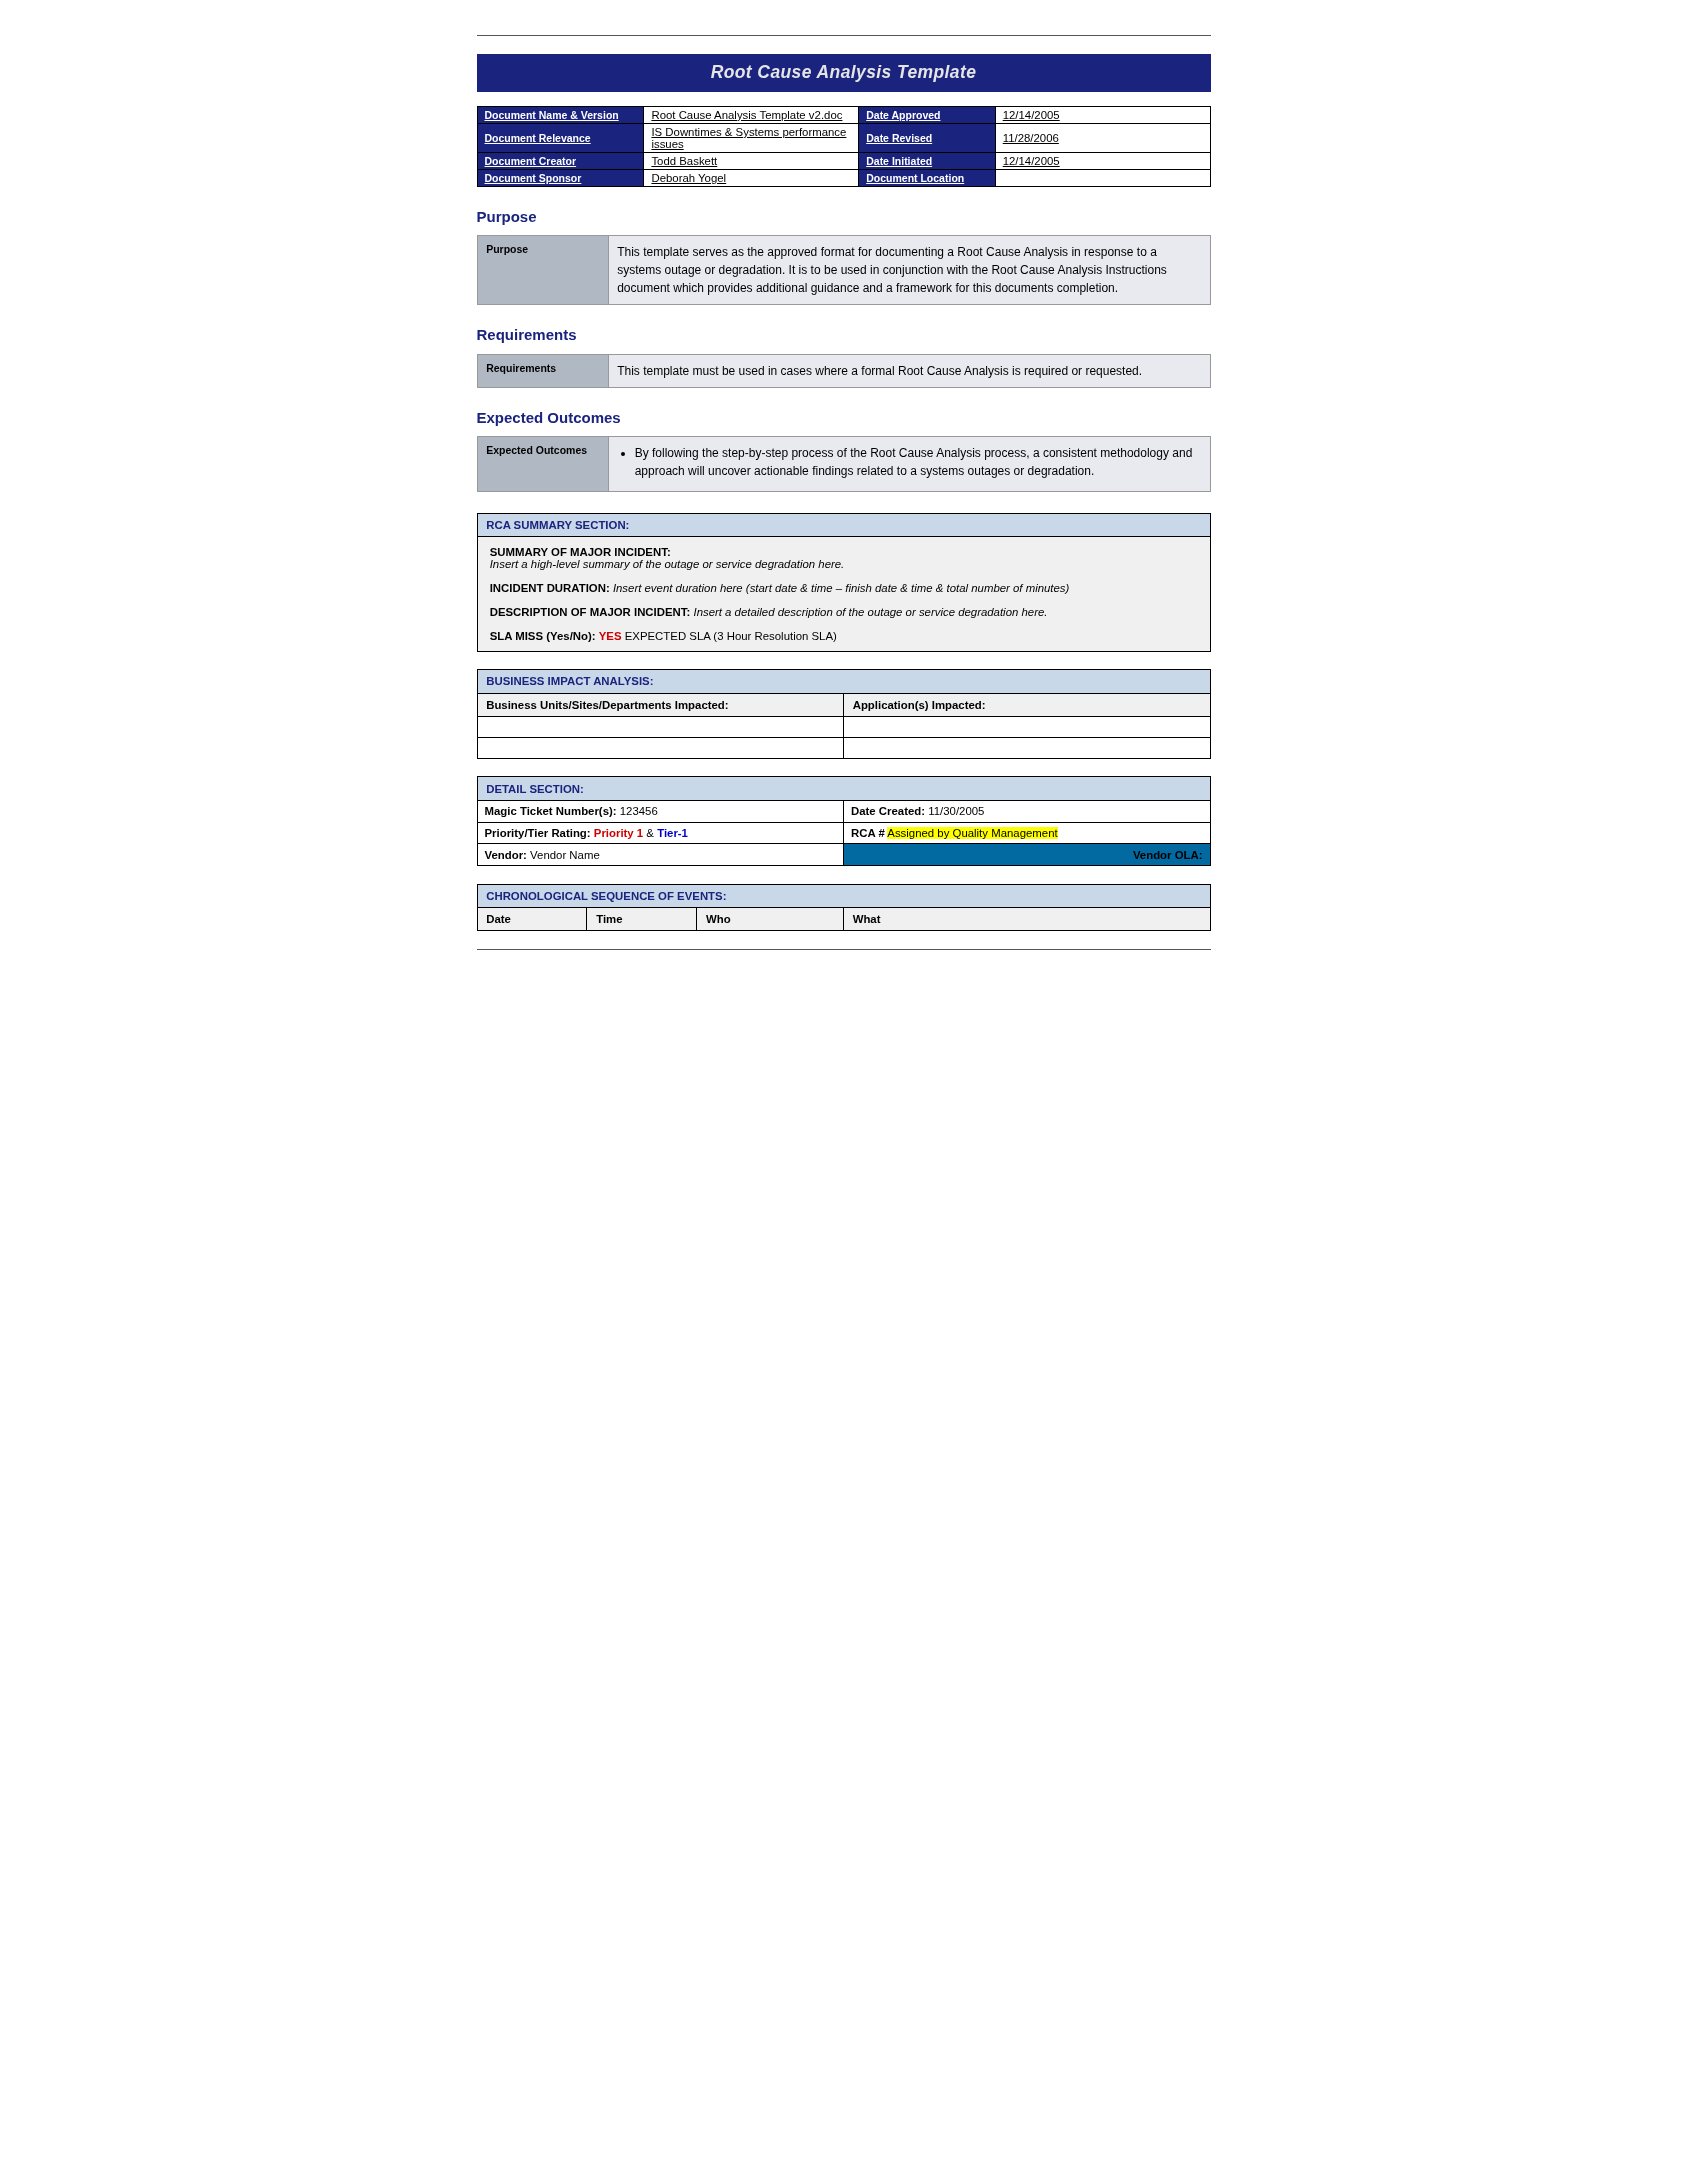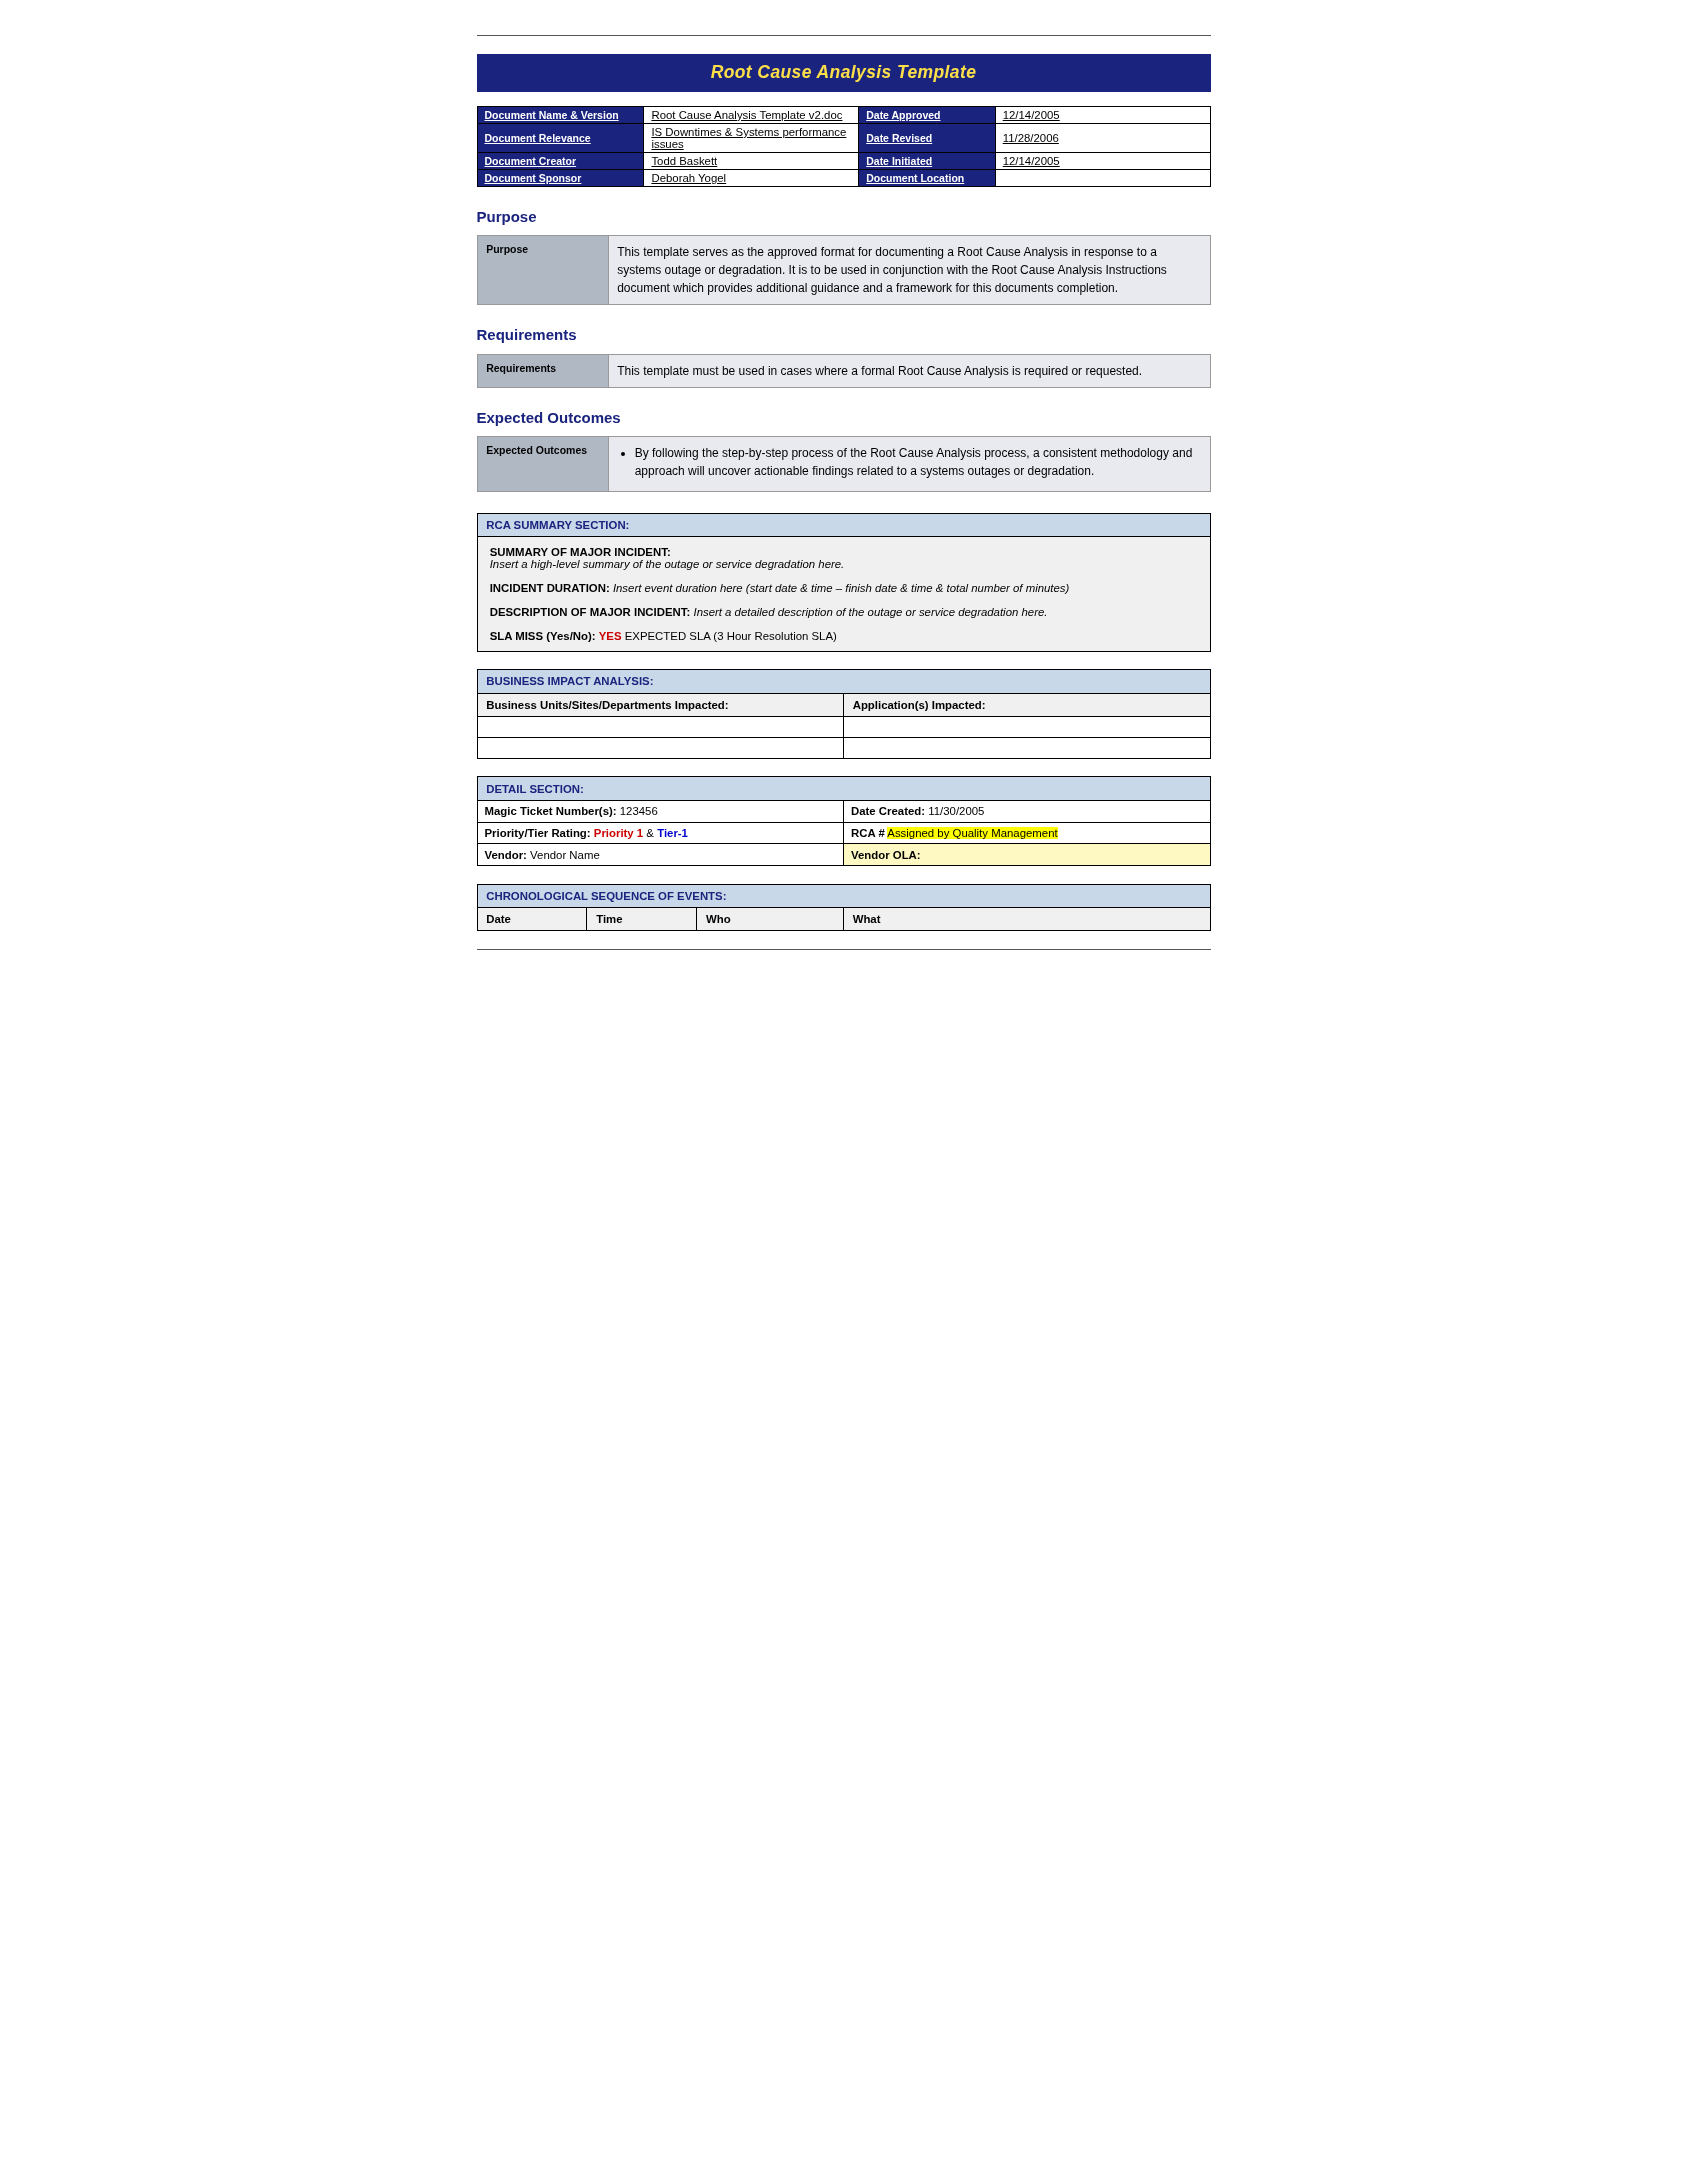--- a/index.html
+++ b/index.html
@@ -24,21 +24,21 @@
     }
 
     .doc-title-bar {
       background-color: #1a237e;
       text-align: center;
       padding: 8.7px 17.5px;
       margin-bottom: 14px;
     }
 
     .doc-title-bar h1 {
-      color: #fde047;
+      color: #e5e5e5;
       font-style: italic;
       font-size: 17.5px;
       font-weight: bold;
       letter-spacing: 0.4px;
     }
 
     .meta-table {
       width: 100%;
       border-collapse: collapse;
       margin-bottom: 21px;
@@ -332,21 +332,21 @@
       <td style="border:0.9px solid #000; padding:4.4px 7px; background:#fff;">
         <span class="bold-label">RCA #</span>
         <span class="rca-highlight">Assigned by Quality Management</span>
       </td>
     </tr>
     <tr>
       <td style="border:0.9px solid #000; padding:4.4px 7px; background:#fff;">
         <span class="bold-label">Vendor:</span>
         <span>Vendor Name</span>
       </td>
-      <td style="border:0.9px solid #000; padding:4.4px 7px; background:#fef9c3;">
+      <td style="border:0.9px solid #000; padding:4.4px 7px; background:#0369a1;text-align:right;">
         <span class="bold-label">Vendor OLA:</span>
         <span></span>
       </td>
     </tr>
   </tbody>
     </table>
 </div>
 
 <div class="section-wrapper">
   <table class="summary-box">

